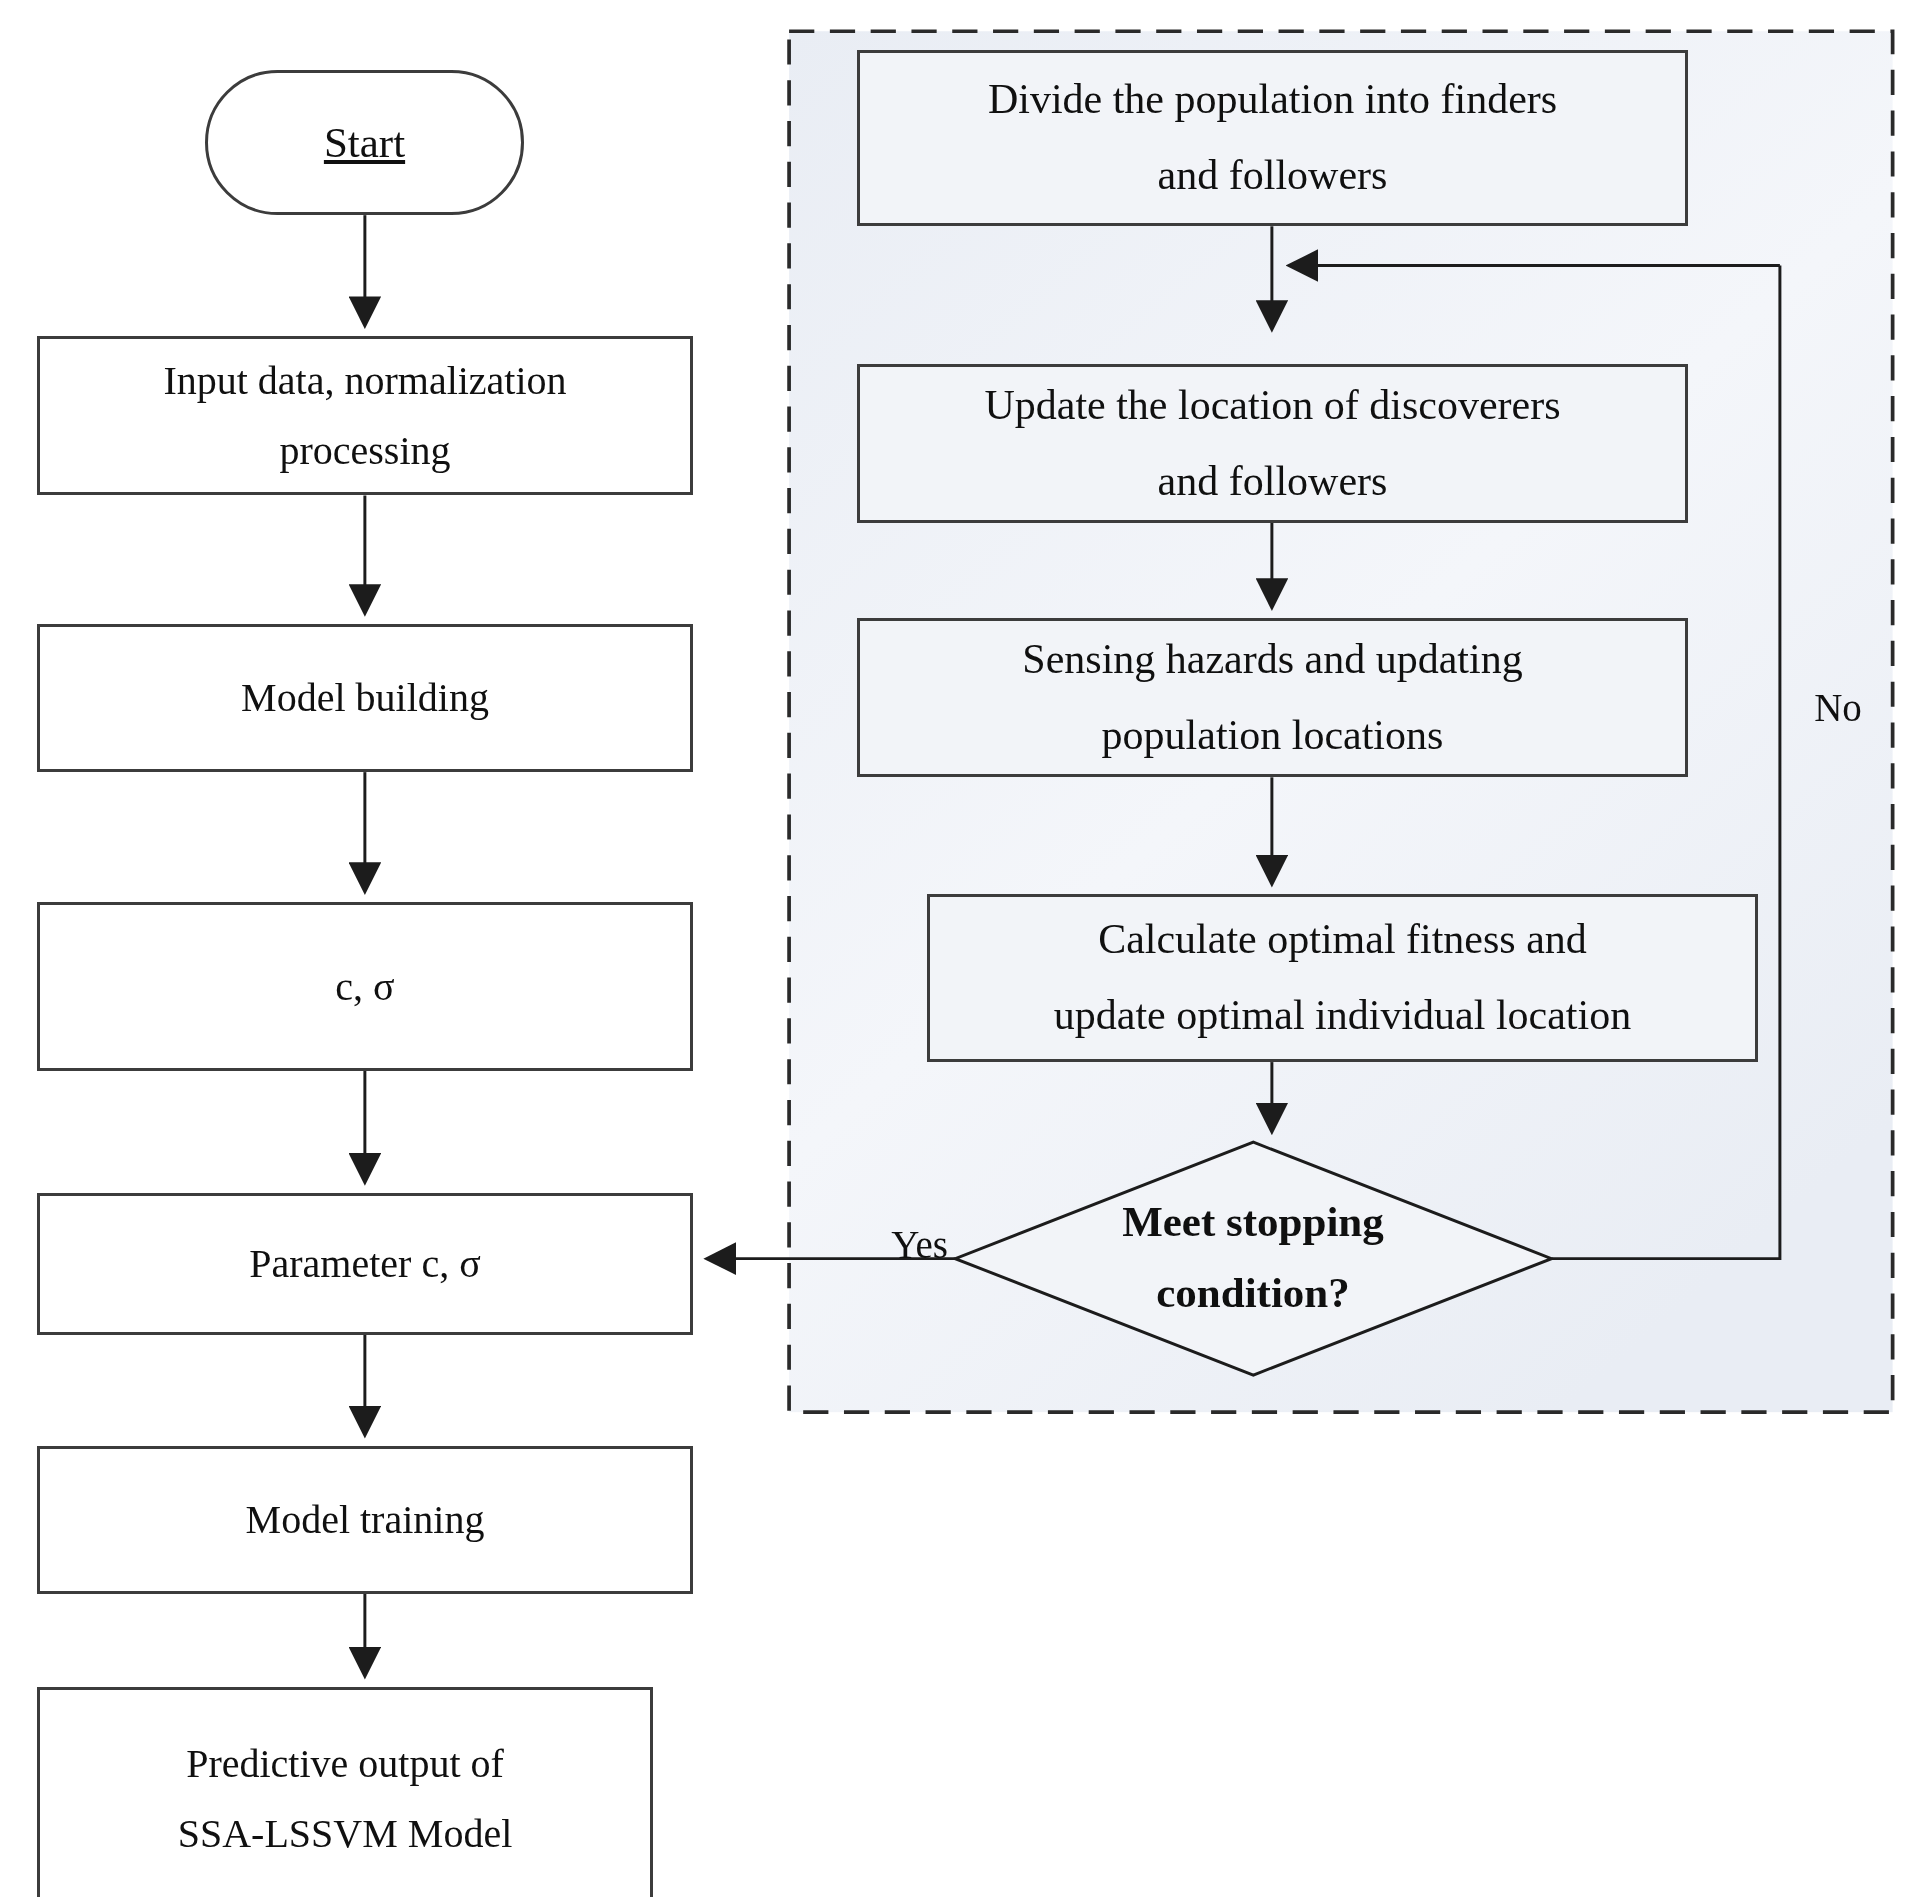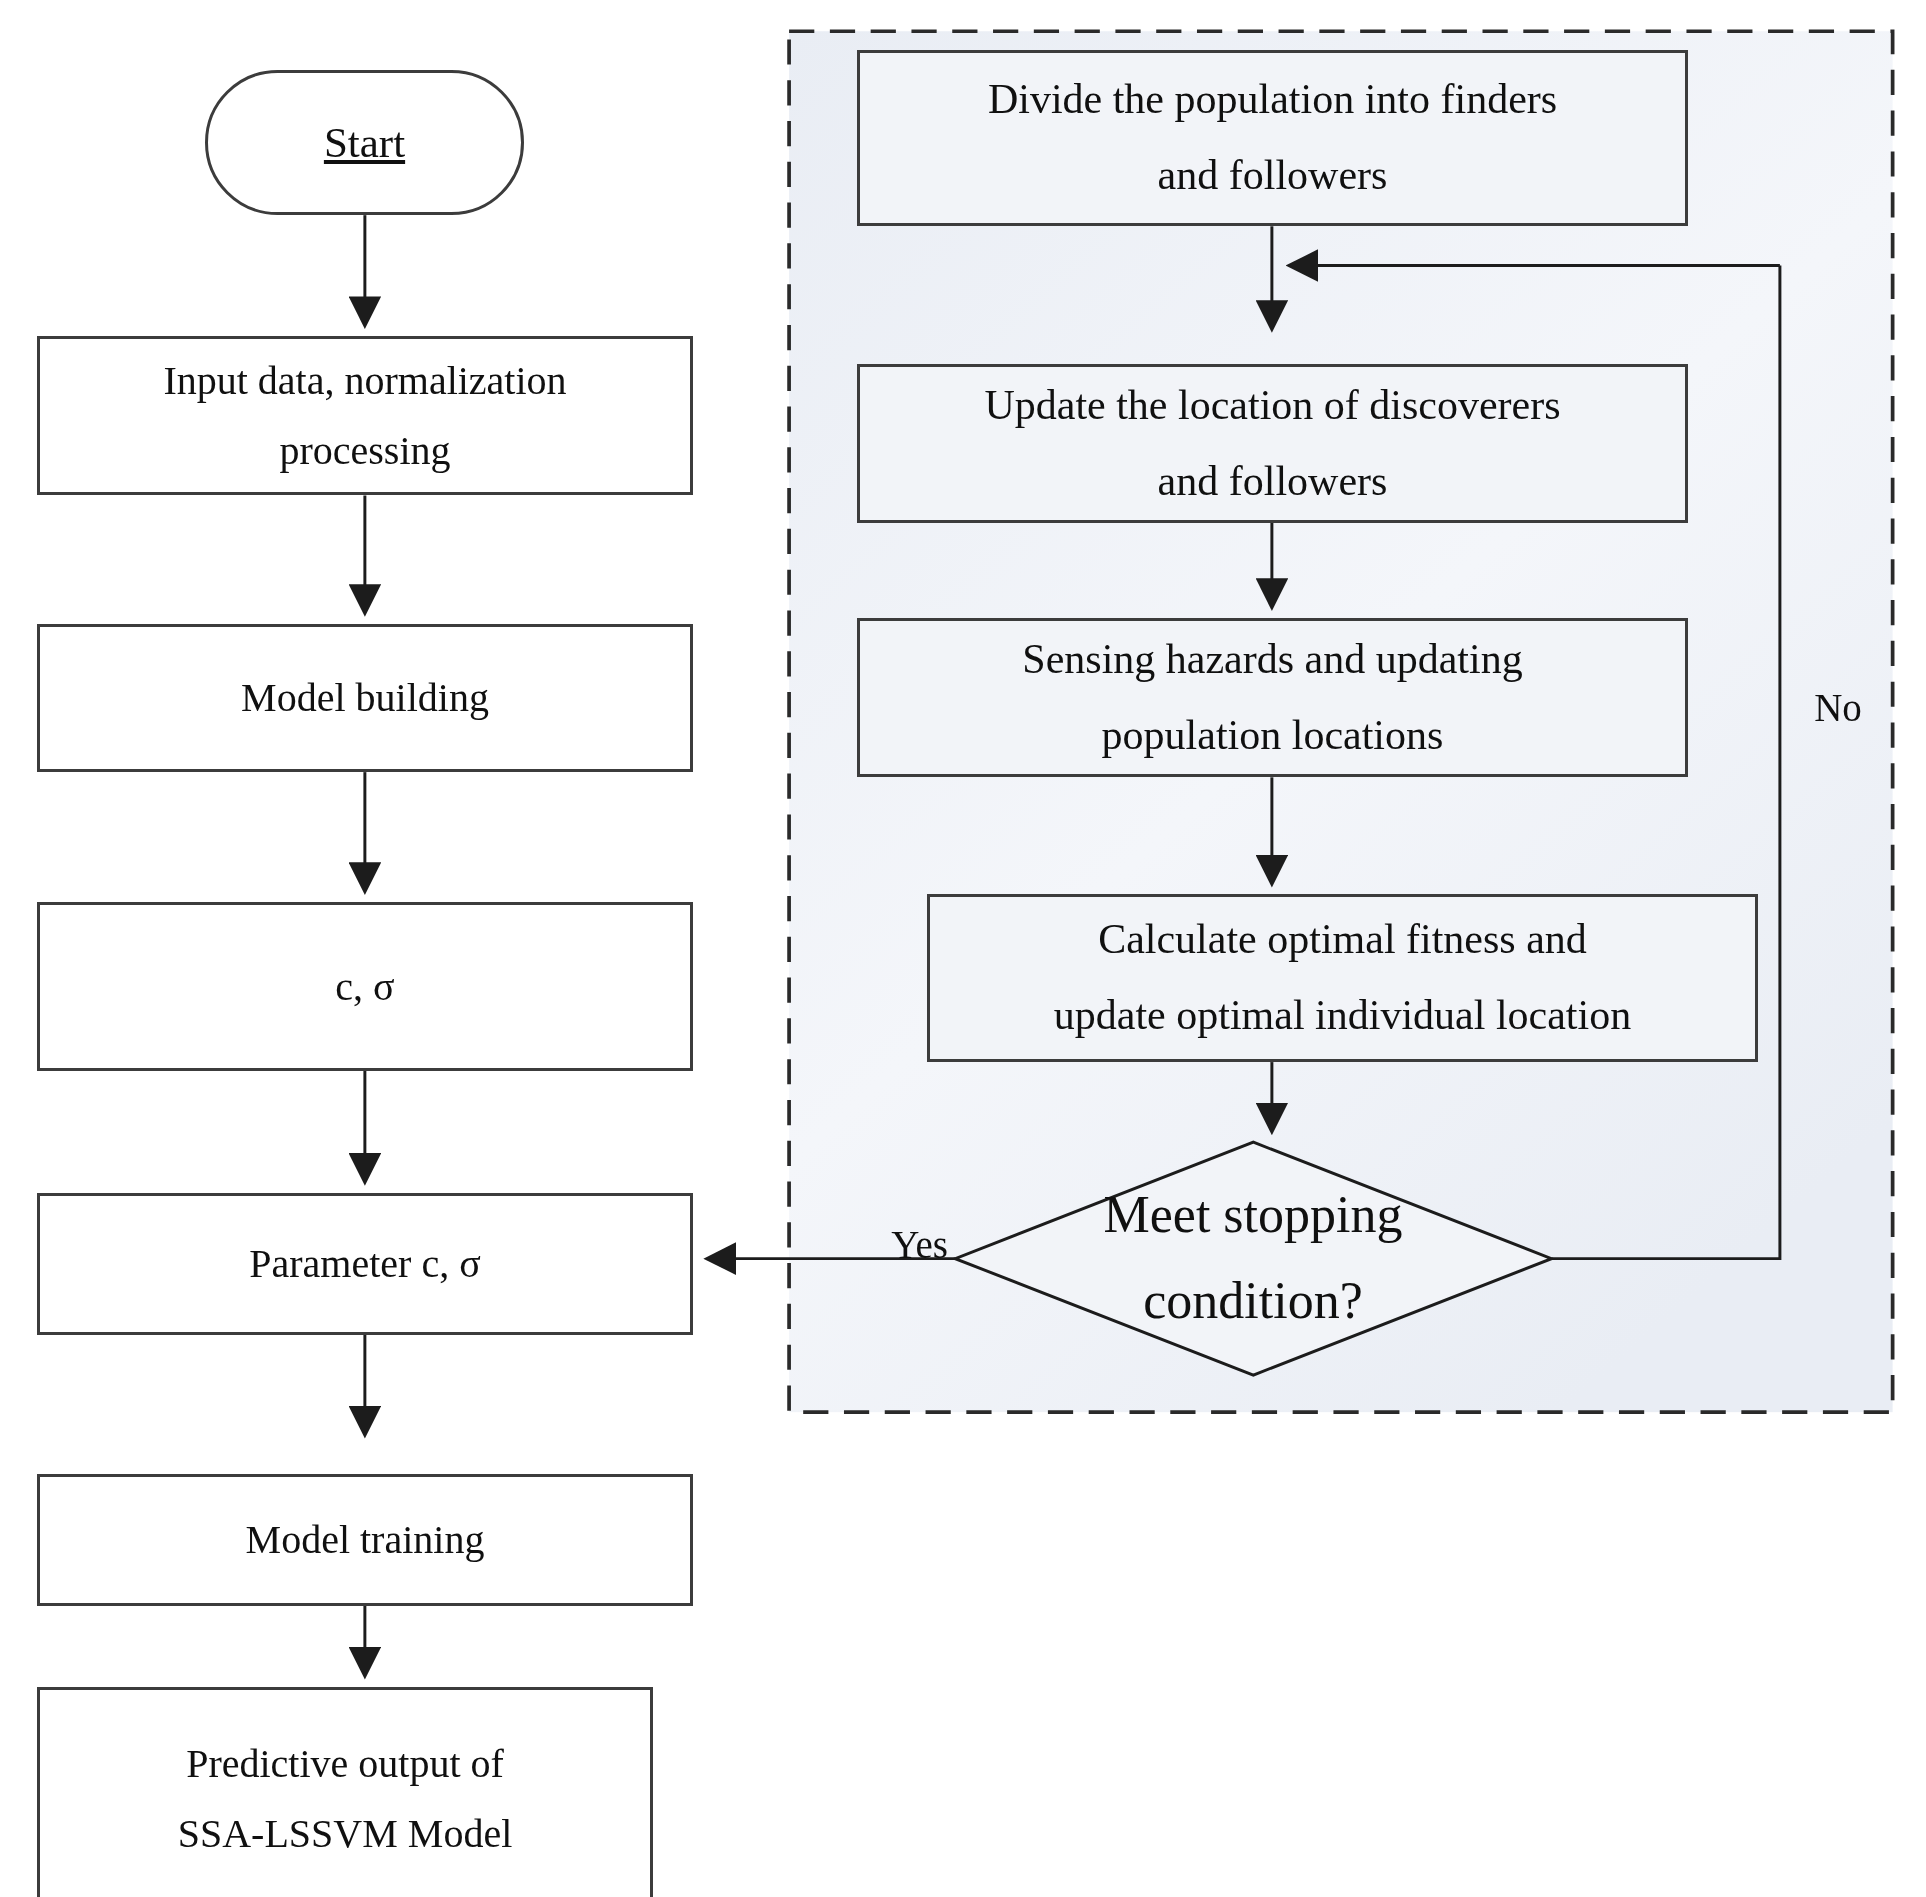--- a/index.html
+++ b/index.html
@@ -27,21 +27,21 @@
     border-radius:89px;background:var(--left-fill);
     font-size:43px;
     text-decoration:underline;
   }
   .lbox{background:var(--left-fill);font-size:40px;}
   .rbox{background:var(--loop-fill);font-size:42px;line-height:1.8;}
   .floating{
     position:absolute;display:flex;justify-content:center;align-items:center;
     text-align:center;border:none;background:transparent;
   }
-  .diamond-label{font-size:52px;line-height:1.65;}
+  .diamond-label{font-size:43px;line-height:1.65;font-weight:bold;}
   .edge-label{font-size:39px;}
 </style>
 </head>
 <body>
 
 <div id="canvas">
 
   <svg id="wires" viewBox="0 0 2597 2559" xmlns="http://www.w3.org/2000/svg">
     <defs>
       <linearGradient id="loopgrad" x1="0" y1="0" x2="0.7" y2="1">
@@ -90,21 +90,21 @@
   </div>
 
   <div class="node lbox" style="left:37px;top:902px;width:656px;height:169px;">
     <span class="ln">c, σ</span>
   </div>
 
   <div class="node lbox" style="left:37px;top:1193px;width:656px;height:142px;">
     <span class="ln">Parameter c, σ</span>
   </div>
 
-  <div class="node lbox" style="left:37px;top:1446px;width:656px;height:132px;margin-top:28px;">
+  <div class="node lbox" style="left:37px;top:1446px;width:656px;height:148px;">
     <span class="ln">Model training</span>
   </div>
 
   <div class="node lbox" style="left:37px;top:1687px;width:616px;height:224px;">
     <span class="ln">Predictive output of</span>
     <span class="ln">SSA-LSSVM Model</span>
   </div>
 
   <div class="node rbox" style="left:857px;top:50px;width:831px;height:176px;">
     <span class="ln">Divide the population into finders</span>

